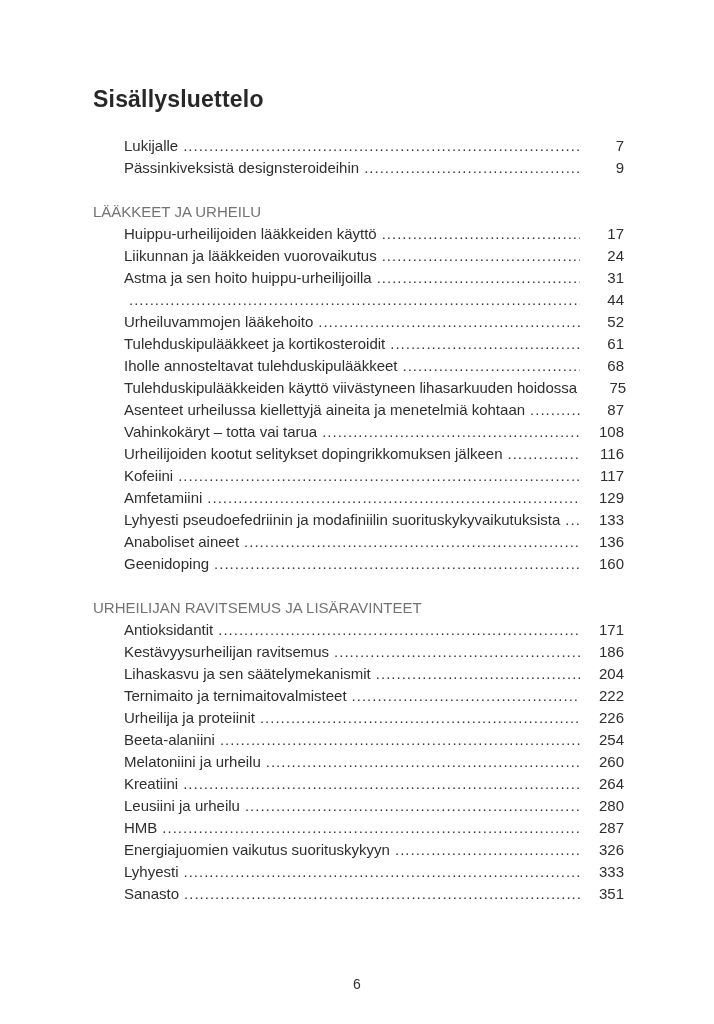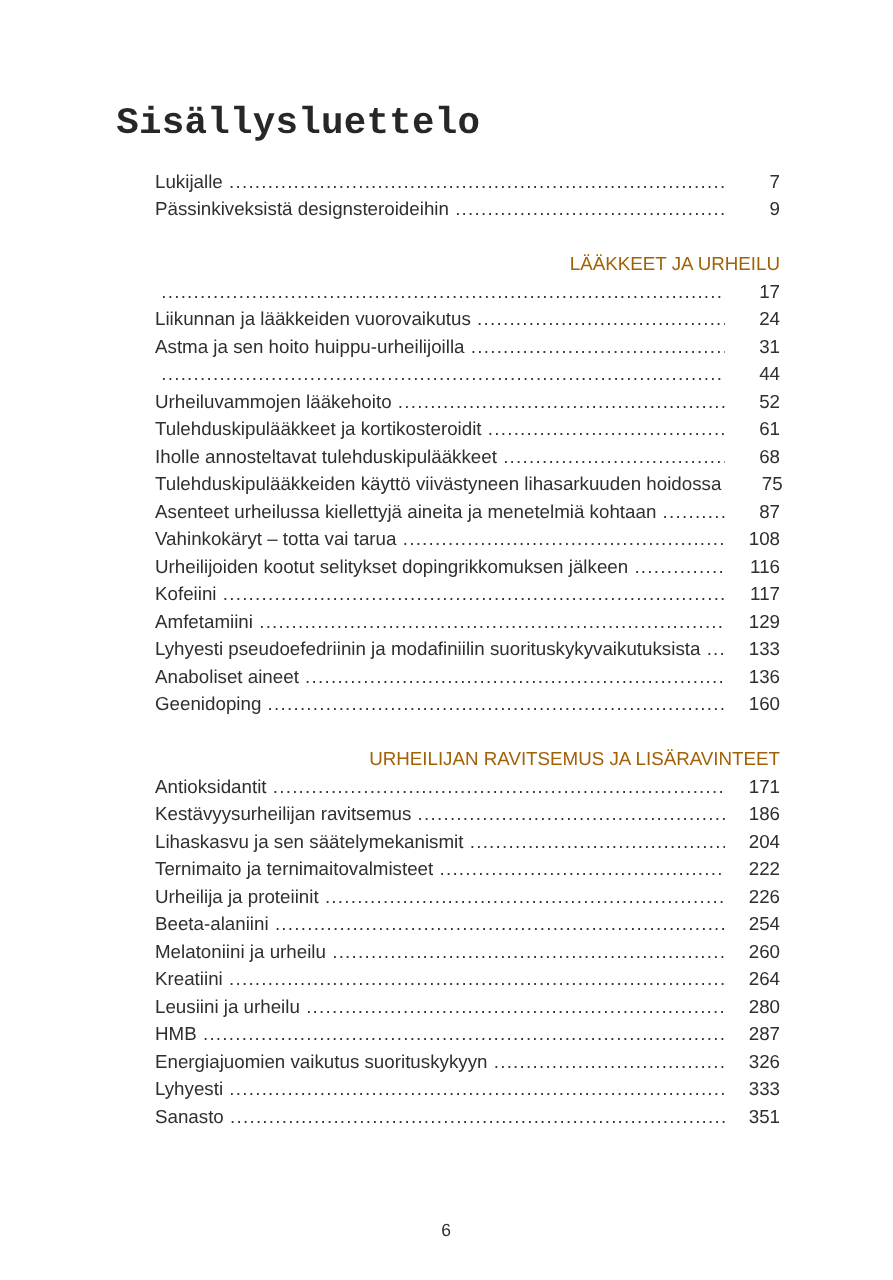--- a/index.html
+++ b/index.html
@@ -17,38 +17,36 @@
     overflow: hidden;
   }
   .content {
     position: absolute;
     left: 93px;
     top: 86px;
     width: 531px;
   }
   .title {
     margin: 0 0 23px 0;
-    font-size: 30px;
+    font-size: 23px;
     line-height: 26px;
     font-weight: bold;
     color: #272727;
     letter-spacing: 0.2px;
-    font-family: Liberation Mono, monospace;
   }
   .toc-section {
     margin-top: 22px;
   }
   .toc-section:first-child {
     margin-top: 0;
   }
   .toc-heading {
     font-size: 15px;
     line-height: 22px;
-    color: #a16207;
-    text-align: right;
+    color: #737373;
   }
   .toc-entry {
     display: flex;
     align-items: baseline;
     padding-left: 31px;
     font-size: 15px;
     line-height: 22px;
   }
   .toc-label {
     flex: 0 0 auto;
@@ -96,20 +94,21 @@
           </div>
           <div class="toc-entry">
             <span class="toc-label">Pässinkiveksistä designsteroideihin</span>
             <span class="toc-dots"></span>
             <span class="toc-page">9</span>
           </div>
         </div>
         <div class="toc-section">
           <div class="toc-heading">LÄÄKKEET JA URHEILU</div>
           <div class="toc-entry">
+            <span class="toc-label">Huippu-urheilijoiden lääkkeiden käyttö</span>
             <span class="toc-dots"></span>
             <span class="toc-page">17</span>
           </div>
           <div class="toc-entry">
             <span class="toc-label">Liikunnan ja lääkkeiden vuorovaikutus</span>
             <span class="toc-dots"></span>
             <span class="toc-page">24</span>
           </div>
           <div class="toc-entry">
             <span class="toc-label">Astma ja sen hoito huippu-urheilijoilla</span>

